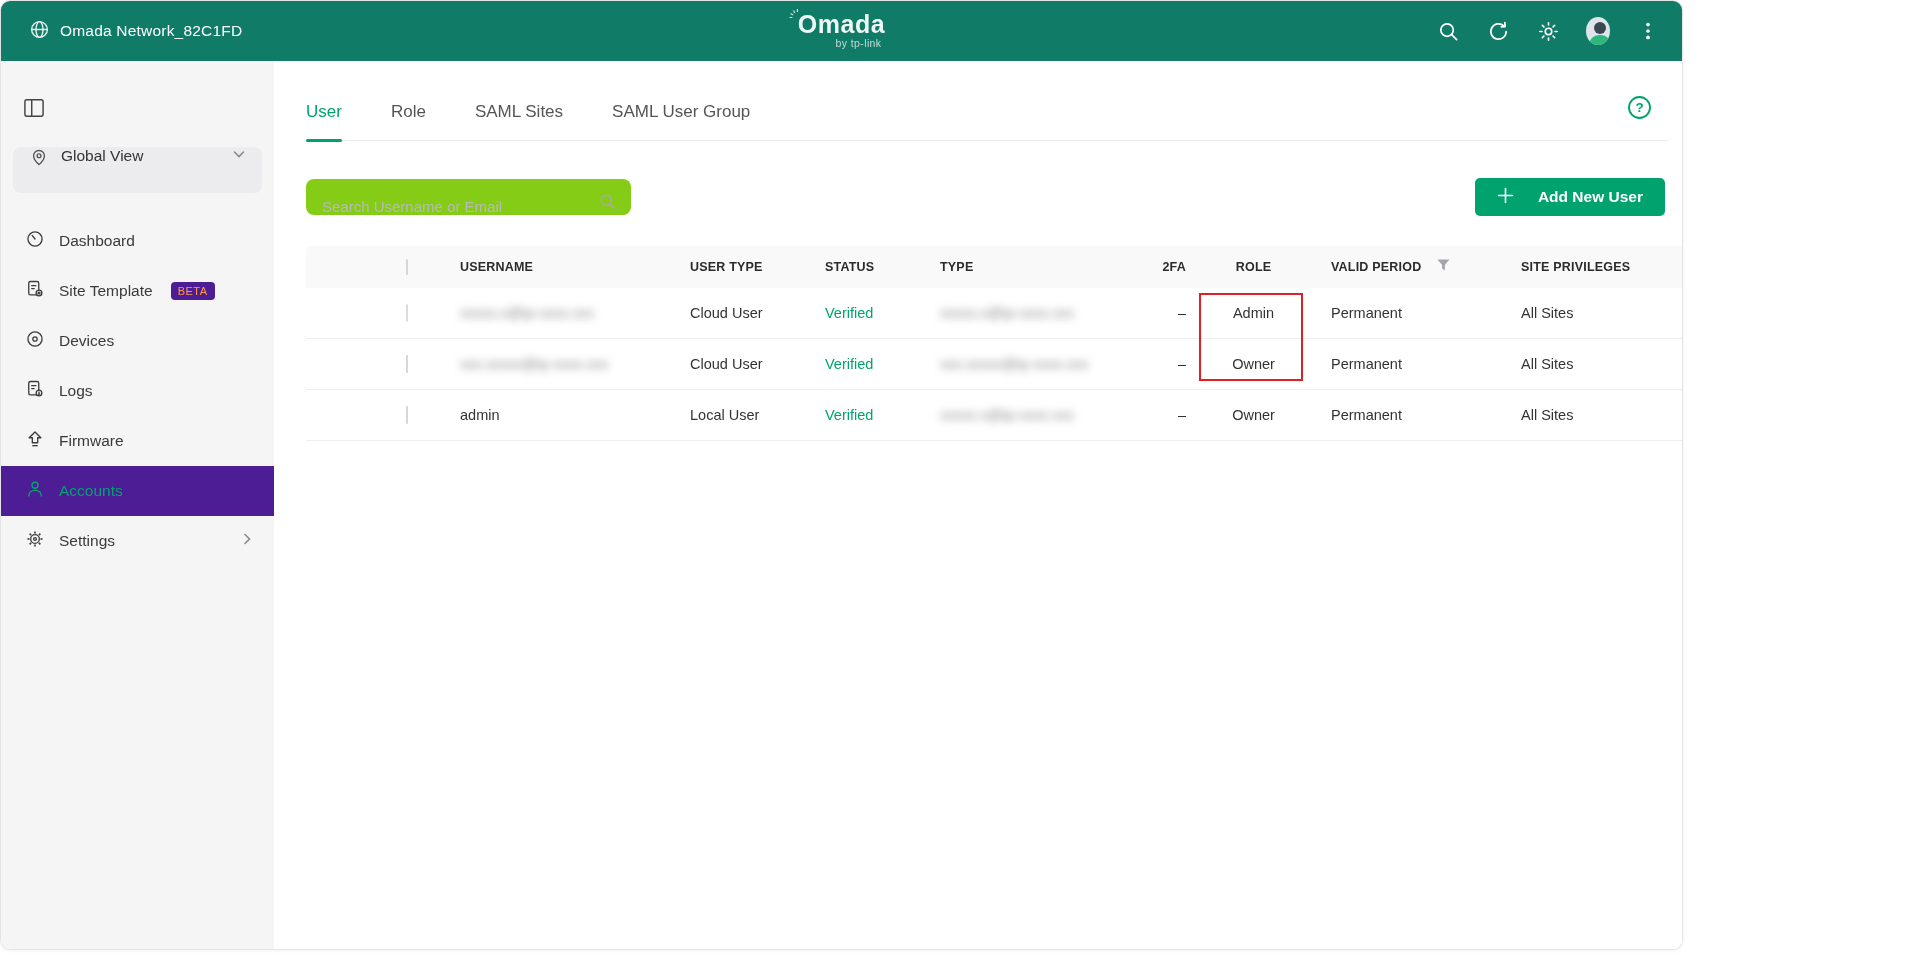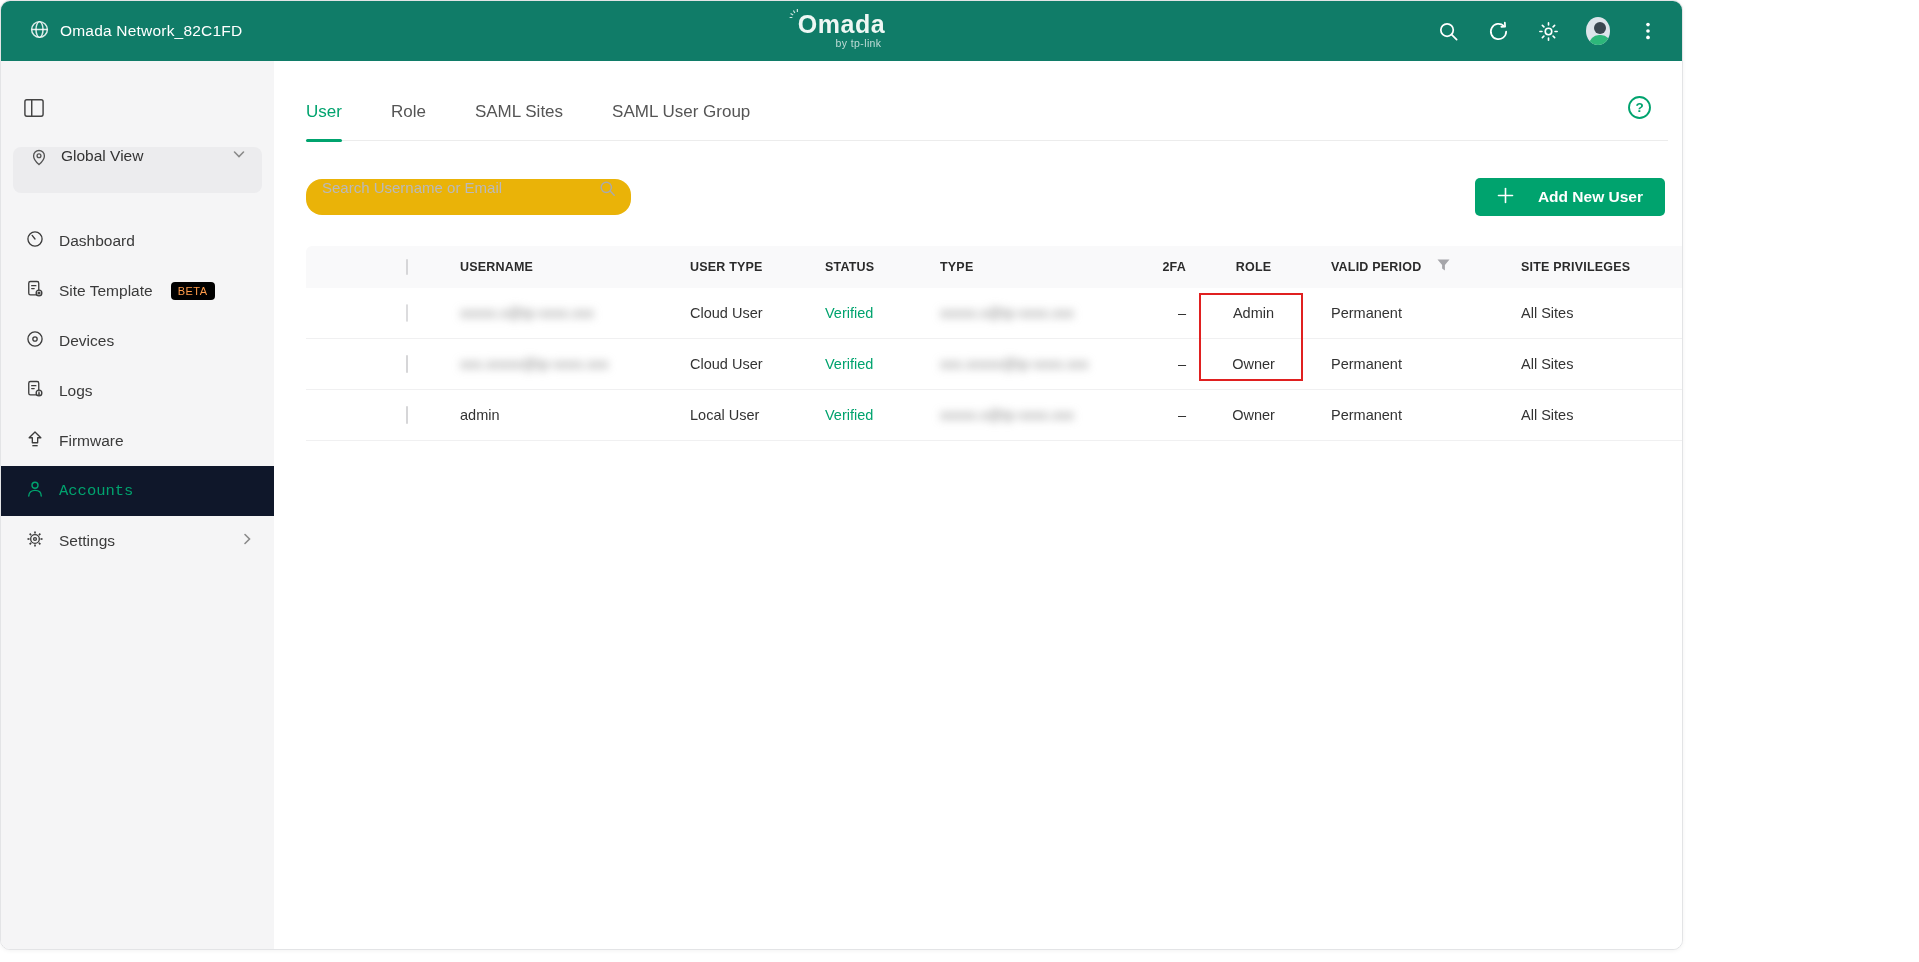--- a/index.html
+++ b/index.html
@@ -23,36 +23,36 @@
 
   
   .sidebar { position:absolute; left:0; top:60px; bottom:0; width:273px; background:#f5f5f6; }
   .collapse-btn { position:absolute; left:22px; top:37px; width:22px; height:20px; cursor:pointer; }
   .site-pill { position:absolute; left:12px; top:86px; width:249px; height:46px; background:#ececee; border-radius:8px;
                display:flex; gap:12px; padding:0 16px; cursor:pointer; }
   .site-pill .lbl { font-size:15.5px; color:#333; flex:1; }
   .menu { position:absolute; left:0; top:155px; right:0; }
   .menu-item { height:50px; display:flex; align-items:center; gap:14px; padding:0 20px 0 24px; font-size:15.5px; color:#3a3a3a; cursor:pointer; }
   .menu-item .lbl { flex:0 0 auto; }
-  .menu-item.active { background:#0f172a; color:#00a36e;font-family:Liberation Mono, monospace; }
-  .badge-beta { font-size:11px; color:#ff9b4a; background:#000000; border-radius:4px; padding:3px 7px; margin-left:4px; letter-spacing:.5px; }
+  .menu-item.active { background:#4c1d95; color:#00a36e; }
+  .badge-beta { font-size:11px; color:#ff9b4a; background:#4c1d95; border-radius:4px; padding:3px 7px; margin-left:4px; letter-spacing:.5px; }
   .menu-item .spacer { flex:1; }
 
   
   .content { position:absolute; left:273px; top:60px; right:0; bottom:0; background:#ffffff; }
 
   .tabs { position:absolute; left:32px; right:14px; top:22px; height:58px; border-bottom:1px solid #ececec; display:flex; align-items:flex-start; }
   .tab { font-size:17px; color:#555; margin-right:49px; height:100%; display:flex; align-items:center; position:relative; cursor:pointer; }
   .tab.active { color:#00a36e; }
   .tab.active::after { content:""; position:absolute; left:0; bottom:-2px; width:36px; height:3px; background:#00a36e; border-radius:2px; }
 
   .help-btn { position:absolute; right:30px; top:34px; cursor:pointer; }
 
   .toolbar { position:absolute; left:32px; right:17px; top:117px; height:38px; }
-  .search-box { position:absolute; left:0; top:1px; width:325px; height:36px; background:#eab308; border-radius:16px; display:flex; align-items:flex-start; }
+  .search-box { position:absolute; left:0; top:1px; width:325px; height:36px; background:#84cc16; border-radius:8px; display:flex; align-items:flex-end; }
   .search-box input { flex:1; border:none; outline:none; background:transparent; font-size:15px; color:#444; padding:0 6px 0 16px; font-family:"Liberation Sans", sans-serif; }
   .search-box input::placeholder { color:#b9b9bd; }
   .search-box .sicon { margin-right:14px; }
   .add-btn { position:absolute; right:0; top:0; height:38px; padding:0 22px; background:#00a36e; color:#fff; border:none; border-radius:5px;
              font-size:15.5px; font-weight:600; display:flex; align-items:center; gap:24px; cursor:pointer; font-family:"Liberation Sans", sans-serif; }
 
   
   .table { position:absolute; left:32px; top:185px; width:1585px; }
   .trow { display:grid; grid-template-columns:145px 230px 135px 115px 205px 60px 115px 190px 205px 185px; align-items:center; }
   .thead { height:42px; background:#f9f9fa; border-radius:6px 6px 0 0; font-size:12.5px; font-weight:700; color:#2b2b2b; letter-spacing:.2px; }

